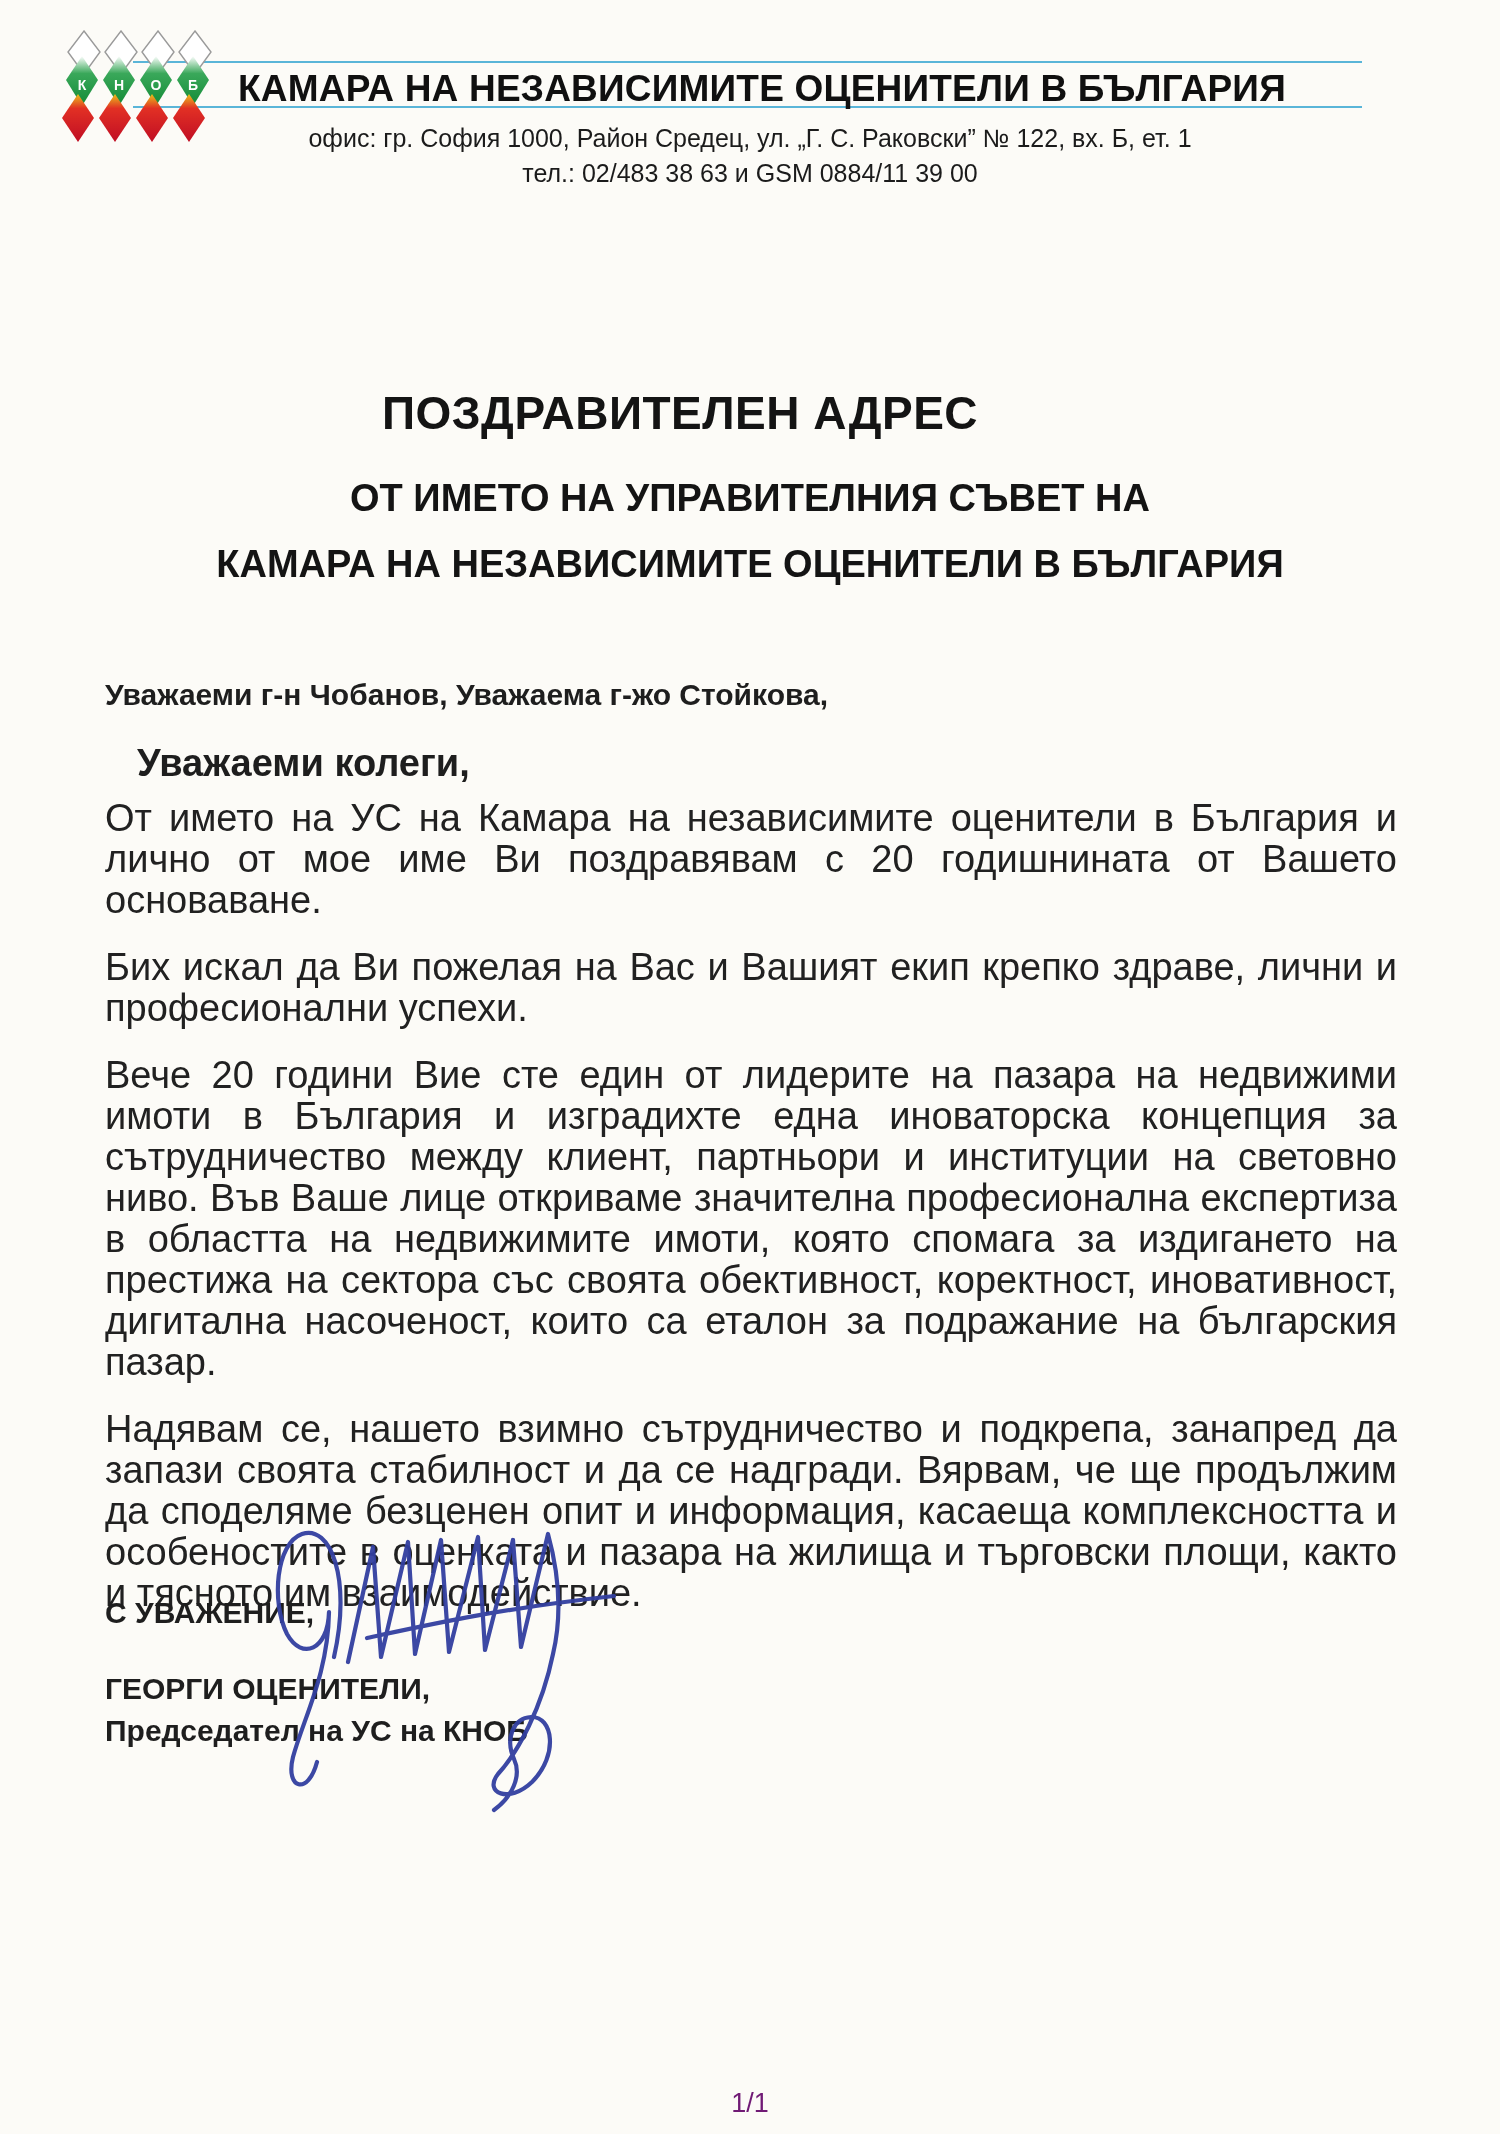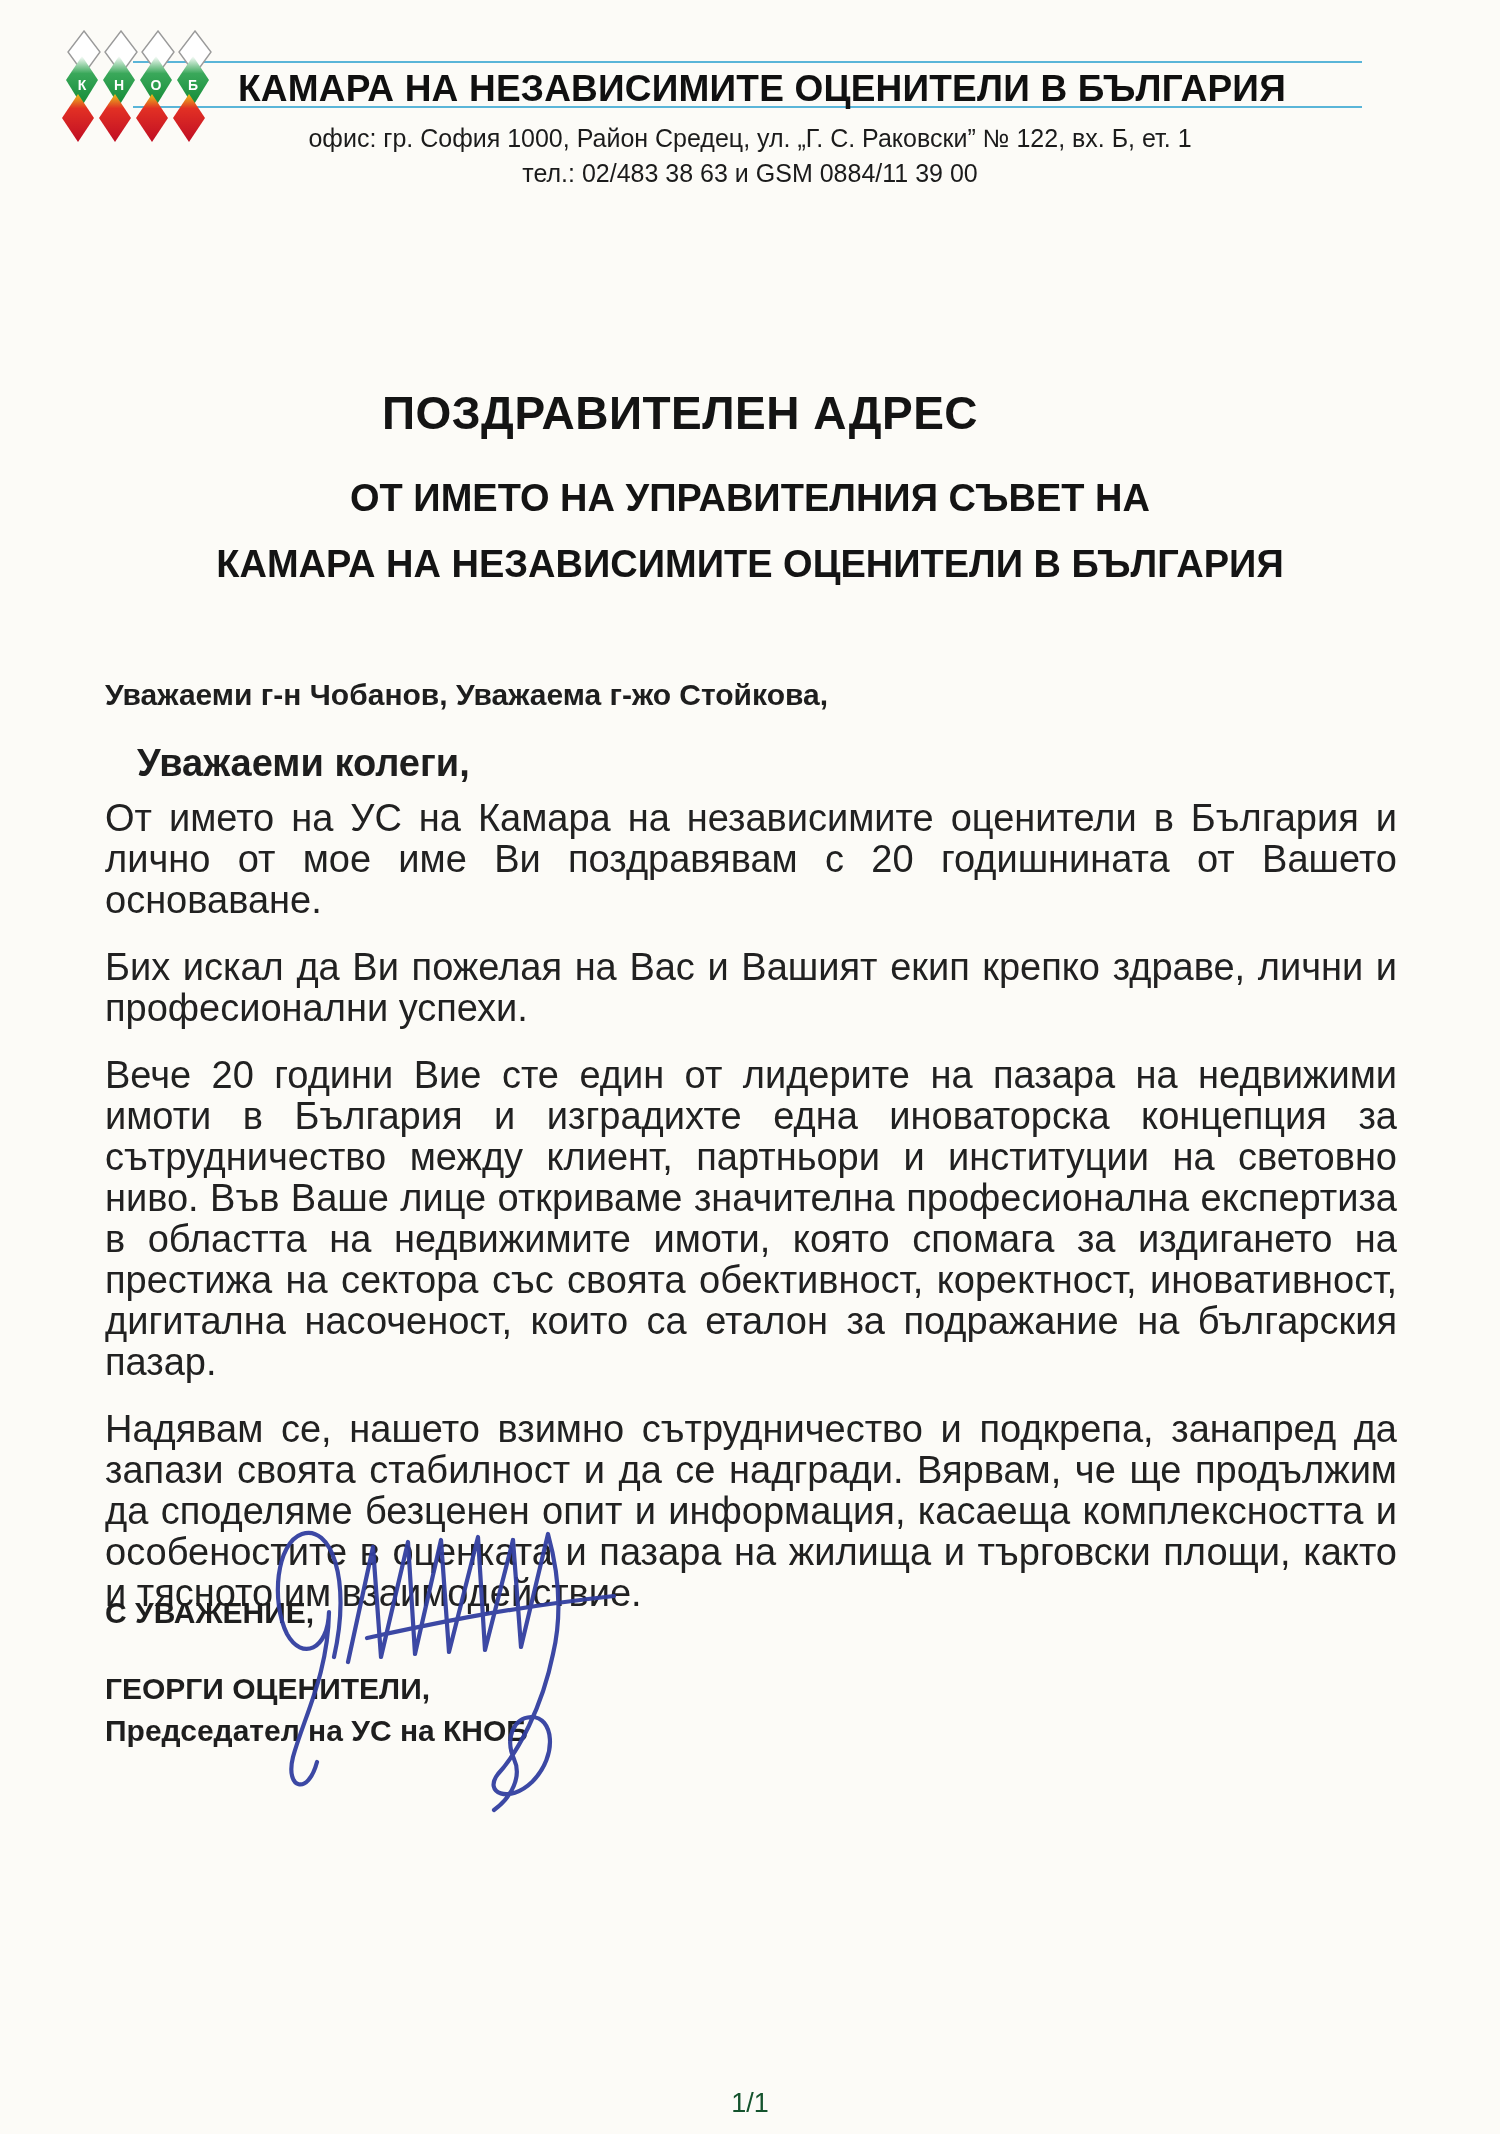--- a/index.html
+++ b/index.html
@@ -43,21 +43,21 @@
   }
   .body-text p { margin:0 0 26px 0; }
 
   
   .sig-closing { position:absolute; left:105px; top:1596px; font-size:30px; font-weight:700; z-index:1; }
   .sig-name    { position:absolute; left:105px; top:1672px; font-size:30px; font-weight:700; z-index:1; }
   .sig-title   { position:absolute; left:105px; top:1714px; font-size:30px; font-weight:700; z-index:1; }
   .sig-ink     { position:absolute; left:272px; top:1512px; z-index:3; }
 
   .page-number { position:absolute; left:0; top:2088px; width:1500px; text-align:center;
-                 font-size:27px; color:#14532d; }
+                 font-size:27px; color:#701a75; }
 </style>
 </head>
 <body>
 
 <div class="rule rule-top"></div>
 <div class="rule rule-bottom"></div>
 
 <svg class="logo" width="156" height="118" viewBox="0 0 156 118">
   <defs>
     <linearGradient id="gGreen" x1="0" y1="0" x2="0" y2="1">

